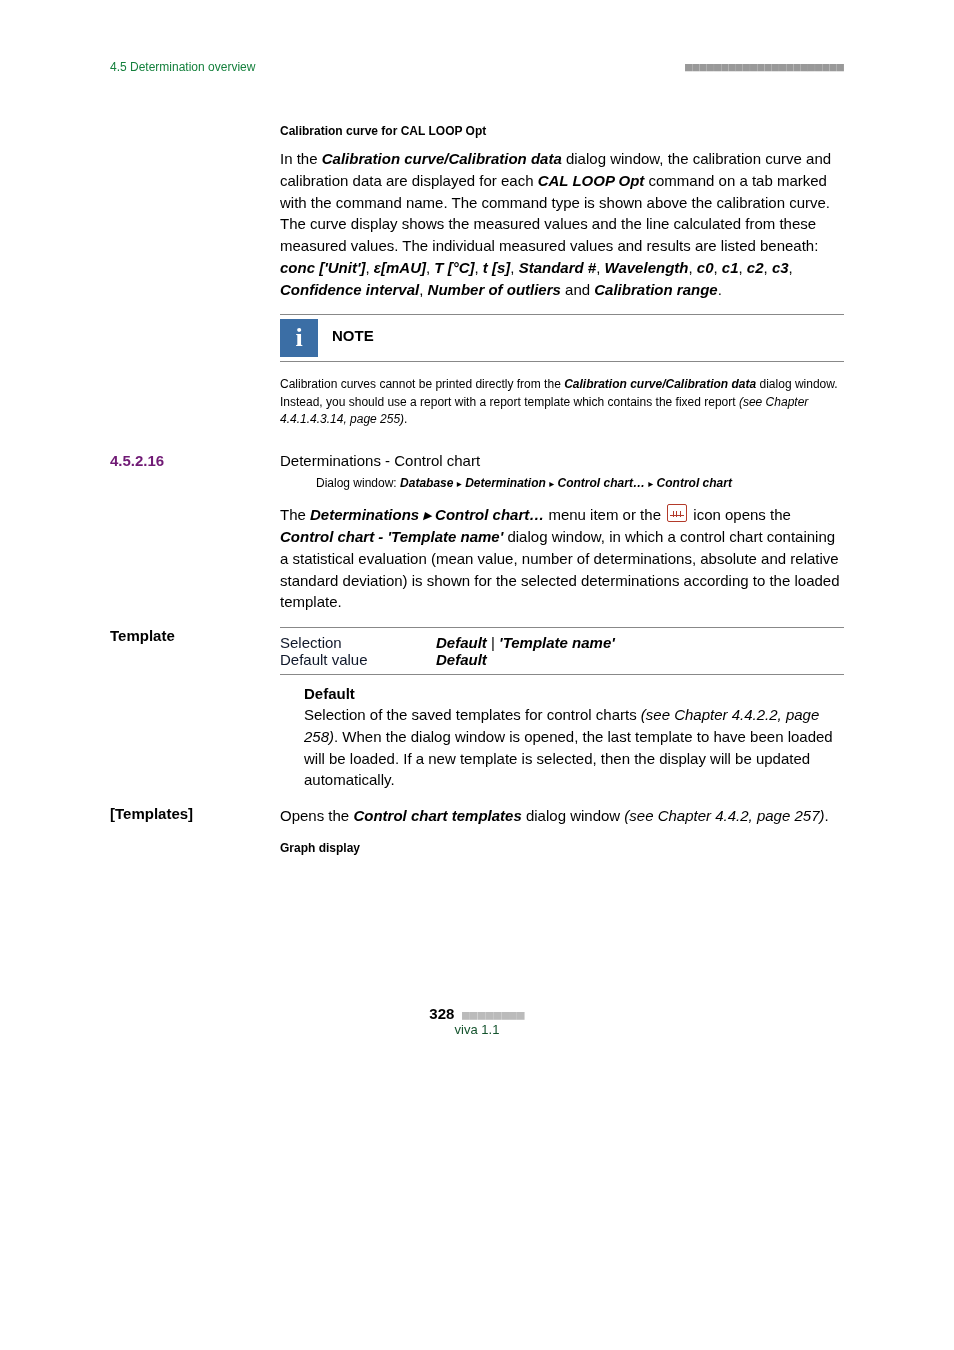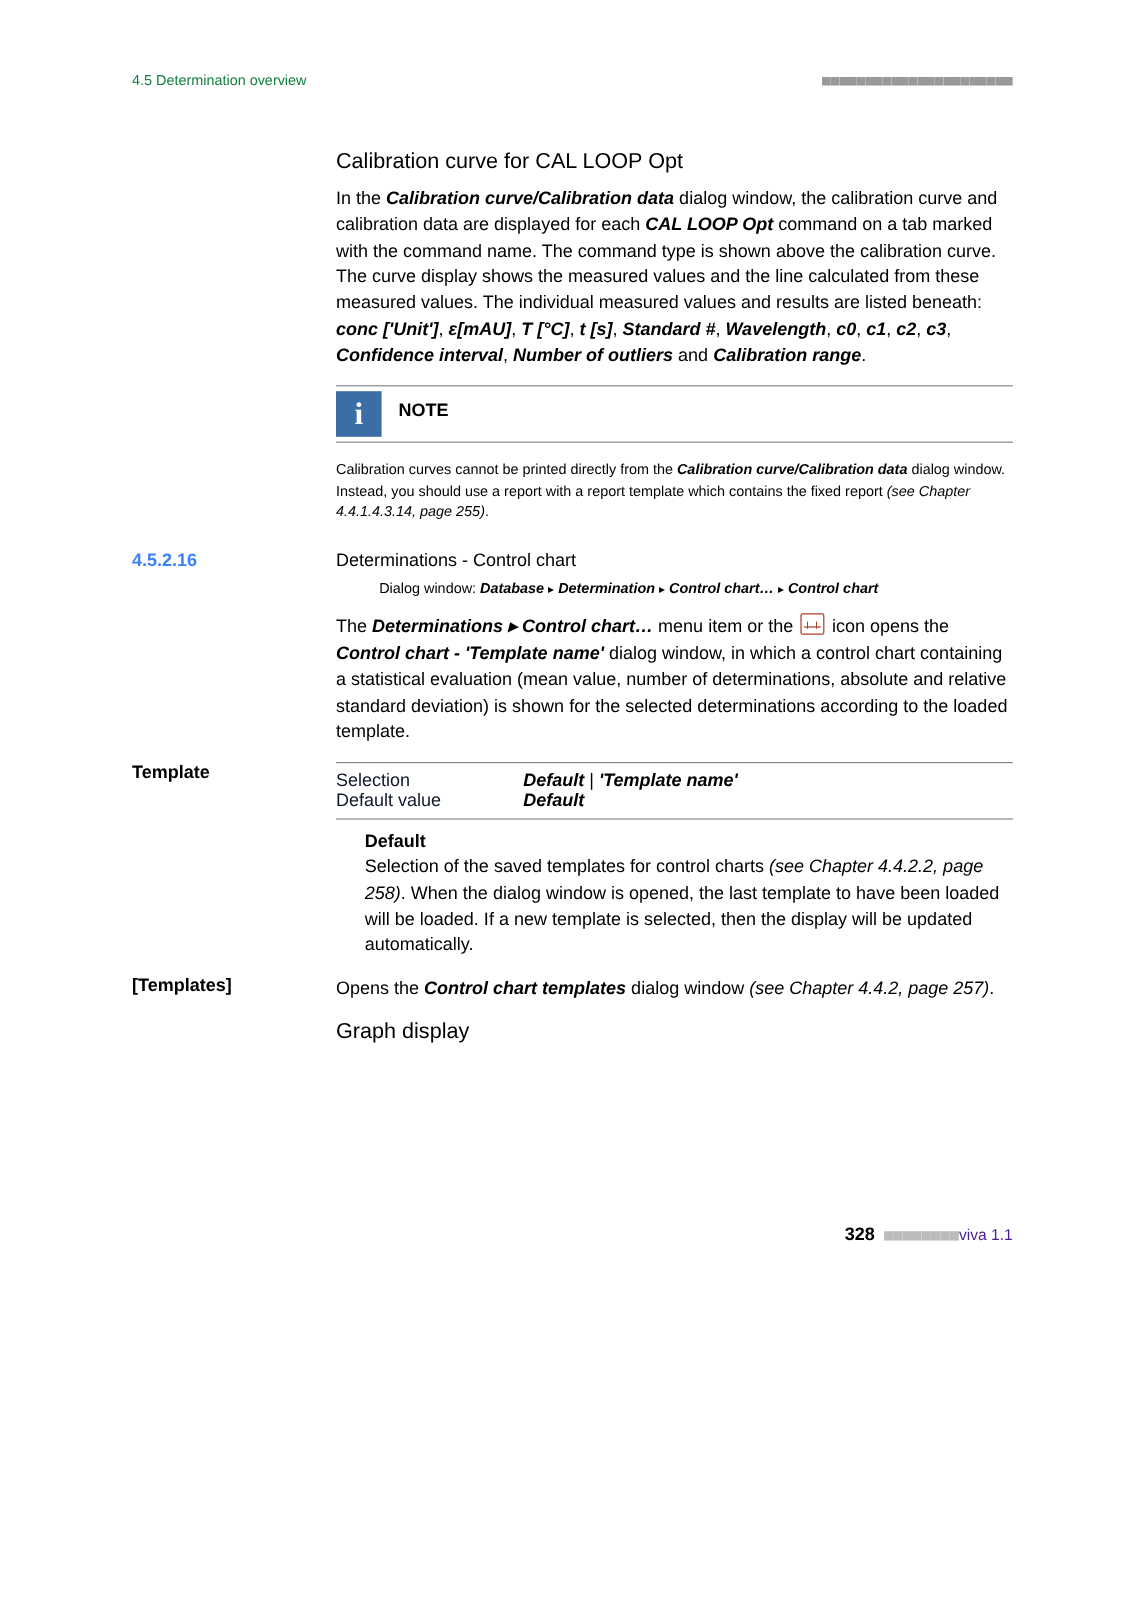--- a/index.html
+++ b/index.html
@@ -34,22 +34,22 @@
   .left-col {
     width: 170px;
     flex-shrink: 0;
     padding-right: 12px;
     box-sizing: border-box;
   }
   .right-col {
     flex: 1;
   }
   .h3 {
-    font-weight: normal;
-    font-size: 18px;
+    font-weight: bold;
+    font-size: 12px;
     margin: 0 0 10px 0;
   }
   .para {
     font-size: 15px;
     line-height: 1.45;
     margin: 0 0 14px 0;
     hyphens: auto;
   }
   .bold { font-weight: bold; font-style: italic; }
   .i { font-style: italic; }
@@ -87,21 +87,21 @@
     font-size: 15px;
     padding: 12px 0 0 8px;
   }
   .note-body {
     font-size: 12px;
     line-height: 1.45;
     padding: 14px 0 0 0;
   }
   .sec-num {
     font-weight: bold;
-    color: #3b82f6;
+    color: #701a75;
     font-size: 15px;
   }
   .sec-title {
     font-weight: normal;
     font-size: 15px;
   }
   .path-line {
     font-size: 12px;
     margin: 6px 0 14px 36px;
   }
@@ -153,29 +153,30 @@
     background:
       linear-gradient(to right, transparent 0 20%, #b33a2a 20% 25%, transparent 25% 45%, #b33a2a 45% 50%, transparent 50% 70%, #b33a2a 70% 75%, transparent 75%);
   }
   .inline-icon::before{
     content:"";
     position:absolute;
     left:2px; right:2px; top:10px; height:1px; background:#b33a2a;
   }
   .footer {
     display: flex;
-    justify-content: flex-end;
+    justify-content: space-between;
     align-items: center;
     font-size: 13px;
     margin-top: 140px;
+    flex-direction: column;
   }
   .footer-left { }
   .page-num { font-weight: bold; font-size: 15px; margin-right: 4px;}
   .footer-dots { color:#bbb; font-family: monospace; }
-  .footer-right { color:#4c1d95; }
+  .footer-right { color:#14532d; }
 </style>
 </head>
 <body>
 
 <div class="page">
   <div class="header-row">
     <span class="header-left">4.5 Determination overview</span>
     <span class="header-right">■■■■■■■■■■■■■■■■■■■■■■</span>
   </div>
 

